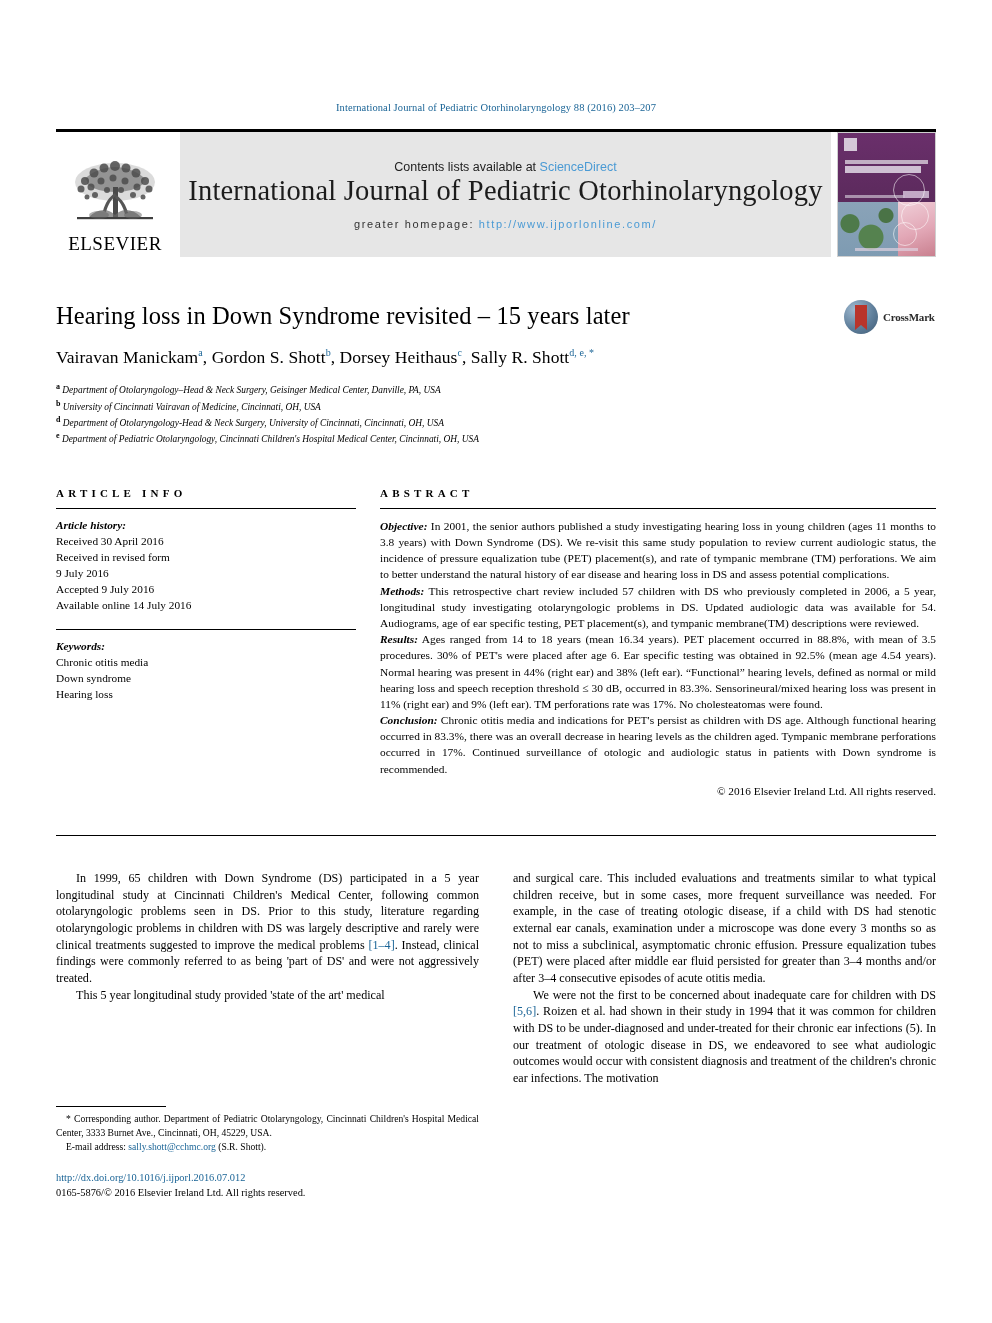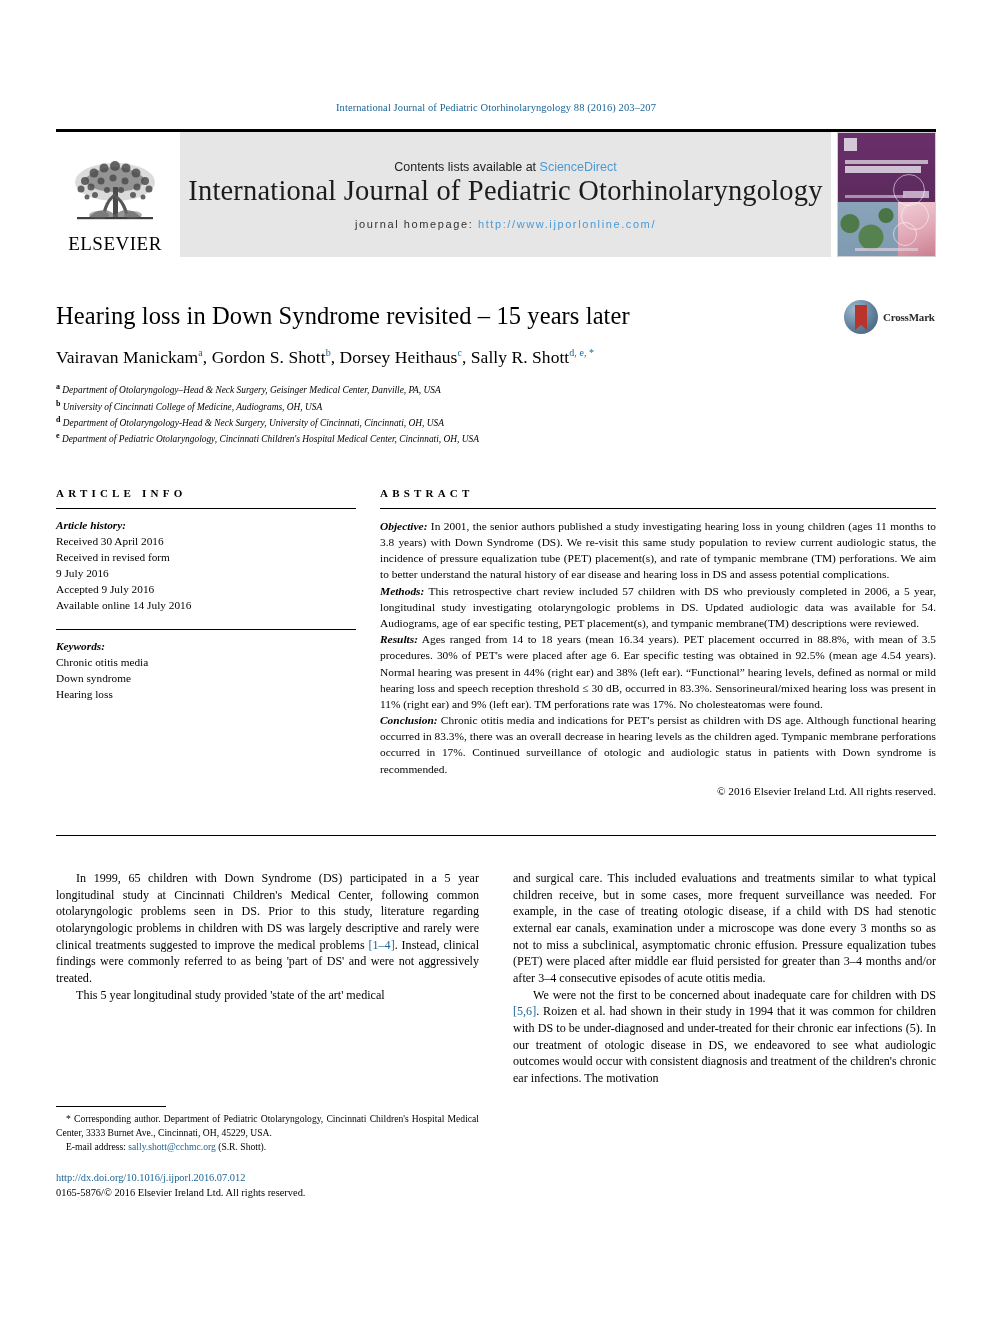--- a/index.html
+++ b/index.html
@@ -334,21 +334,21 @@
       </svg>
       <div class="elsevier-word">ELSEVIER</div>
     </div>
 
     <div class="journal-band">
       <div class="contents-line">
         <span>Contents lists available at </span><span class="sd">ScienceDirect</span>
       </div>
       <div class="journal-title">International Journal of Pediatric Otorhinolaryngology</div>
       <div class="homepage-line">
-        <span>journal homepage:</span>
+        <span>greater homepage:</span>
         <span class="url">http://www.ijporlonline.com/</span>
       </div>
     </div>
 
     <div class="cover-thumb">
       <div class="cover-top"></div>
       <div class="cover-els"></div>
       <div class="cover-t1"></div>
       <div class="cover-t2"></div>
       <div class="cover-t3"></div>
@@ -371,21 +371,21 @@
     </div>
 
     <h1 class="article-title">Hearing loss in Down Syndrome revisited – 15 years later</h1>
 
     <div class="authors">
       <span><span>Vairavan Manickam</span><sup>a</sup><span>, </span></span><span><span>Gordon S. Shott</span><sup>b</sup><span>, </span></span><span><span>Dorsey Heithaus</span><sup>c</sup><span>, </span></span><span><span>Sally R. Shott</span><sup class="star">d, e, *</sup></span>
     </div>
 
     <div class="affiliations">
       <div class="aff"><sup>a</sup> <span>Department of Otolaryngology–Head &amp; Neck Surgery, Geisinger Medical Center, Danville, PA, USA</span></div>
-      <div class="aff"><sup>b</sup> <span>University of Cincinnati College of Medicine, Audiograms, OH, USA</span></div>
+      <div class="aff"><sup>b</sup> <span>University of Cincinnati Vairavan of Medicine, Cincinnati, OH, USA</span></div>
       <div class="aff"><sup>d</sup> <span>Department of Otolaryngology-Head &amp; Neck Surgery, University of Cincinnati, Cincinnati, OH, USA</span></div>
       <div class="aff"><sup>e</sup> <span>Department of Pediatric Otolaryngology, Cincinnati Children's Hospital Medical Center, Cincinnati, OH, USA</span></div>
     </div>
   </div>
 
   <div class="info-abstract">
 
     <div class="col-info">
       <div class="sec-head">ARTICLE INFO</div>
       <div class="rule"></div>

